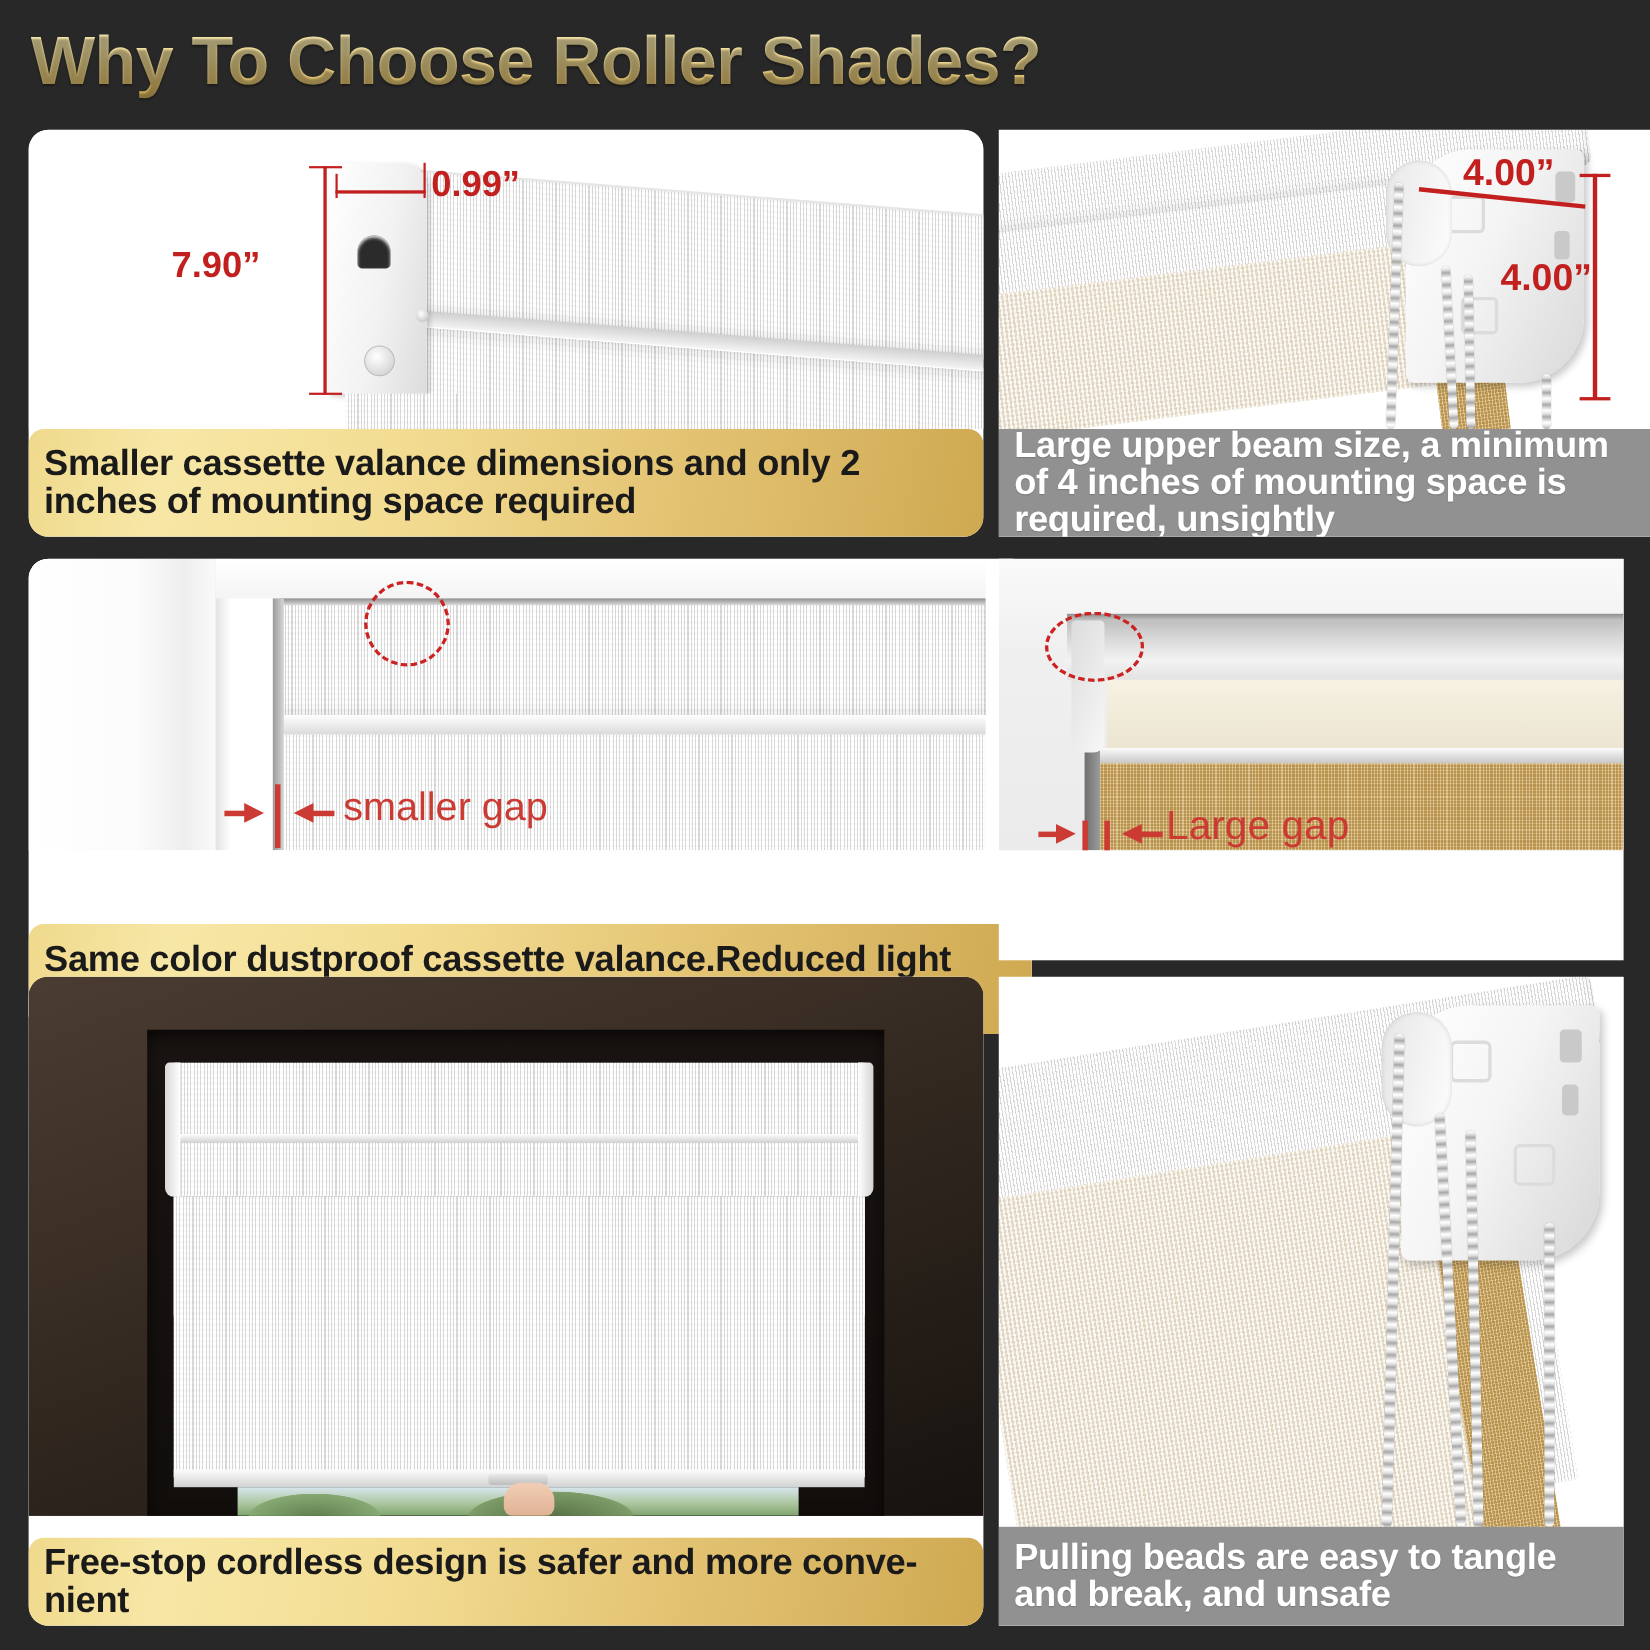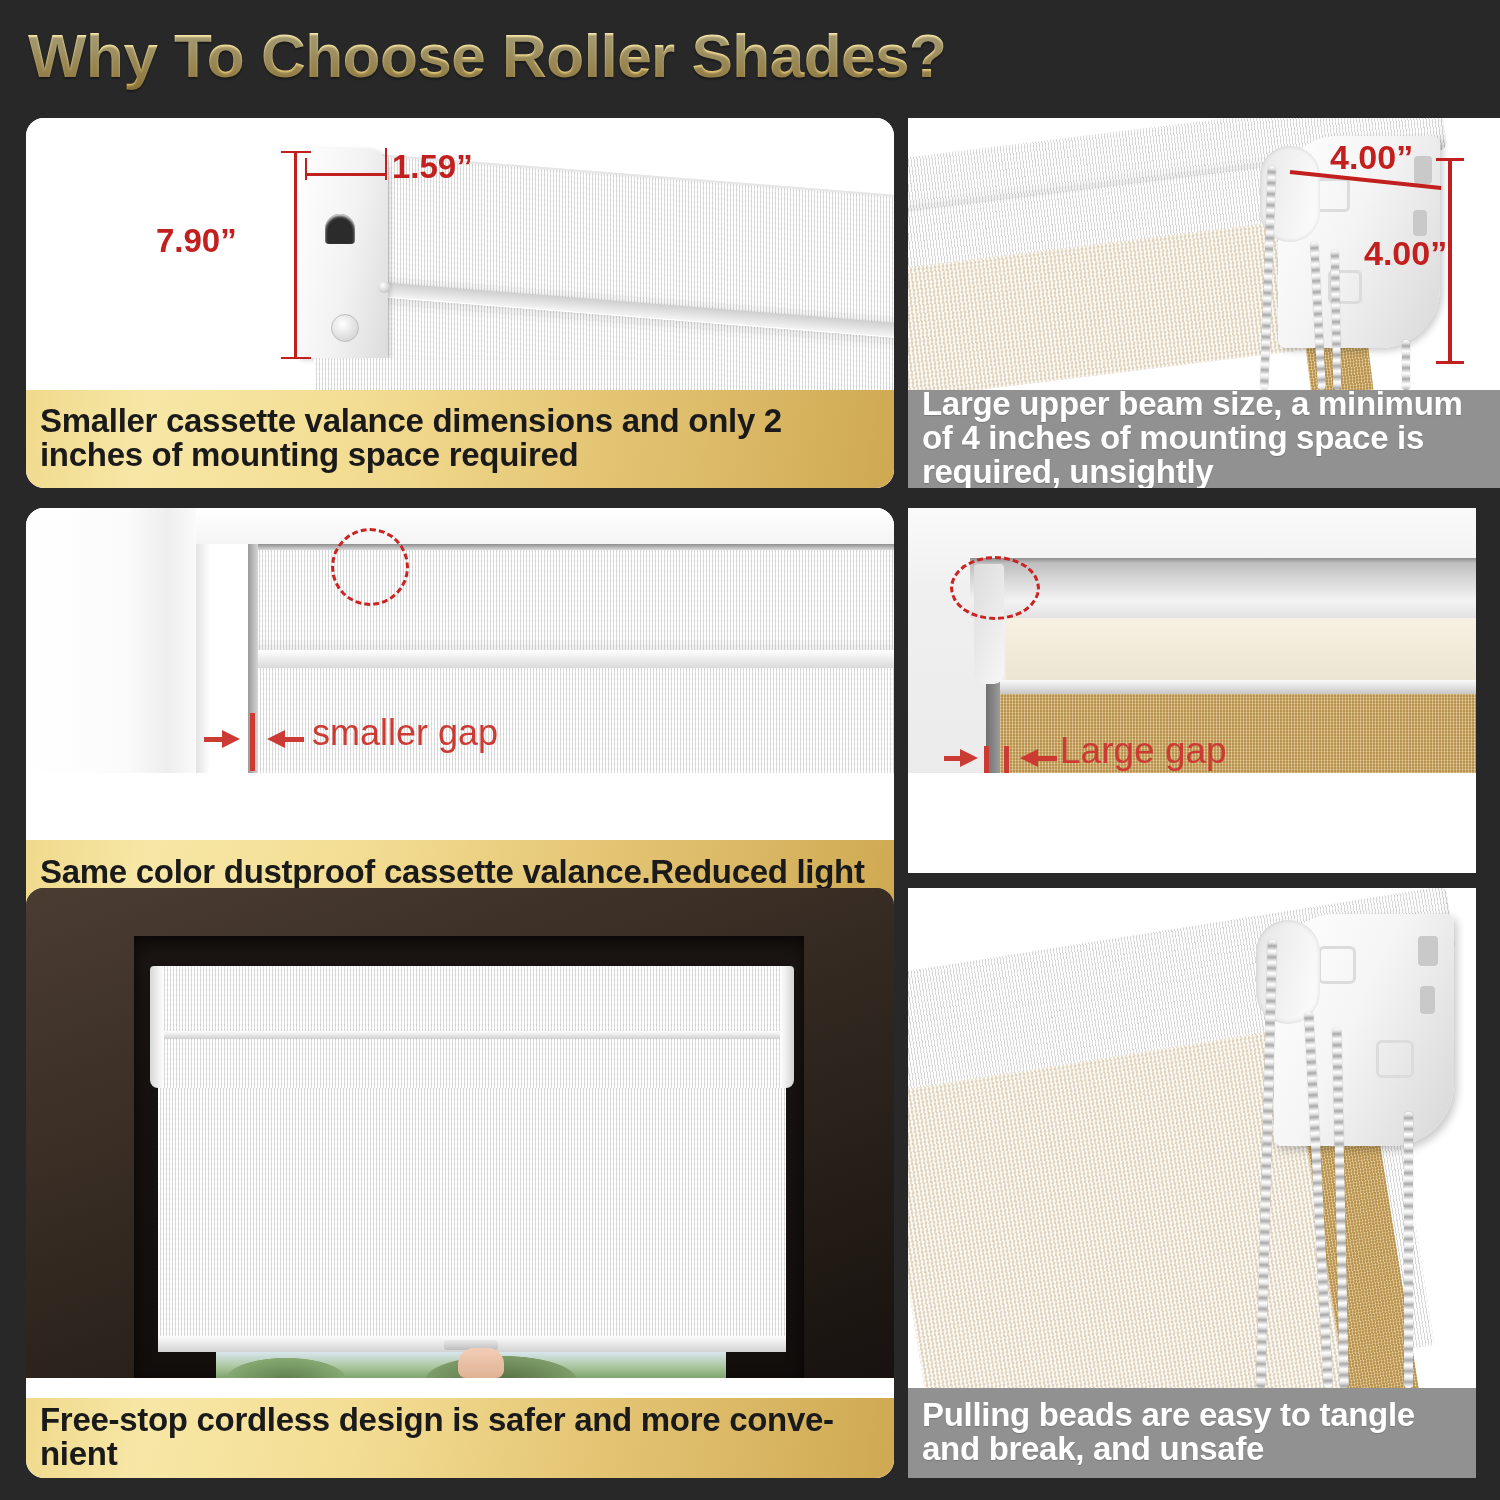--- a/index.html
+++ b/index.html
@@ -57,20 +57,21 @@
     align-items: center;
     padding: 4px 14px 6px 14px;
   }
   .caption.gold {
     background-image: linear-gradient(100deg,
         #efd98c 0%, #f7e7a6 14%, #f3dd93 38%,
         #e6c878 62%, #d9b663 84%, #cfa951 100%);
     color: #1a1a1a;
     border-bottom-left-radius: 18px;
     border-bottom-right-radius: 18px;
+    border-radius: 14px;
   }
   .caption.grey {
     background: #919191;
     color: #ffffff;
   }
   .caption-text {
     font-weight: bold;
     line-height: 1.03;
     letter-spacing: -0.3px;
   }
@@ -157,21 +158,21 @@
                   border-radius:50%; border:1px solid #bdbdbd;"></div>
       <div style="position:absolute; left:352px; top:163px; width:12px; height:12px;
                   background:radial-gradient(circle at 40% 35%, #ffffff, #b5b5b5);
                   border-radius:50%;"></div>
 
       <div class="shade-fabric" style="position:absolute; left:288px; top:240px; width:400px; height:40px;"></div>
 
       <div class="dim-line" style="left:279px; top:55px; width:82px; height:3px;"></div>
       <div class="dim-line" style="left:279px; top:40px; width:2px; height:22px;"></div>
       <div class="dim-line" style="left:359px; top:30px; width:2px; height:32px;"></div>
-      <div class="dim-label" style="left:366px; top:30px; font-size:33px;">1.59”</div>
+      <div class="dim-label" style="left:366px; top:30px; font-size:33px;">0.99”</div>
 
       <div class="dim-line" style="left:268px; top:33px; width:3px; height:208px;"></div>
       <div class="dim-line" style="left:255px; top:33px; width:30px; height:2px;"></div>
       <div class="dim-line" style="left:255px; top:239px; width:30px; height:2px;"></div>
       <div class="dim-label" style="left:130px; top:104px; font-size:33px;">7.90”</div>
     </div>
 
     <div class="caption gold" style="height:98px;">
       <div class="caption-text">Smaller cassette valance dimensions and only 2 inches of mounting space required</div>
     </div>
@@ -224,21 +225,21 @@
       <div class="dim-line" style="left:528px; top:40px; width:28px; height:3px;"></div>
       <div class="dim-line" style="left:528px; top:243px; width:28px; height:3px;"></div>
       <div class="dim-label" style="left:456px; top:116px; font-size:34px;">4.00”</div>
     </div>
 
     <div class="caption grey" style="height:98px;">
       <div class="caption-text">Large upper beam size, a minimum of 4 inches of mounting space is required, unsightly</div>
     </div>
   </div>
 
-  <div class="panel left" style="left:26px; top:508px; width:868px; height:432px;">
+  <div class="panel left" style="left:26px; top:508px; width:868px; height:432px;padding-left:44px;">
 
     <div class="photo" style="height:265px; background:#ffffff;">
 
       <div style="position:absolute; left:0; top:0; width:182px; height:265px;
                   background:linear-gradient(90deg,#ffffff 0%,#fbfbfb 55%,#eeeeee 78%,#ffffff 100%);"></div>
       <div style="position:absolute; left:170px; top:0; width:14px; height:265px;
                   background:linear-gradient(90deg,#e3e3e3,#ffffff);"></div>
       <div style="position:absolute; left:170px; top:0; width:700px; height:36px;
                   background:linear-gradient(180deg,#ffffff,#f4f4f4);"></div>
 

